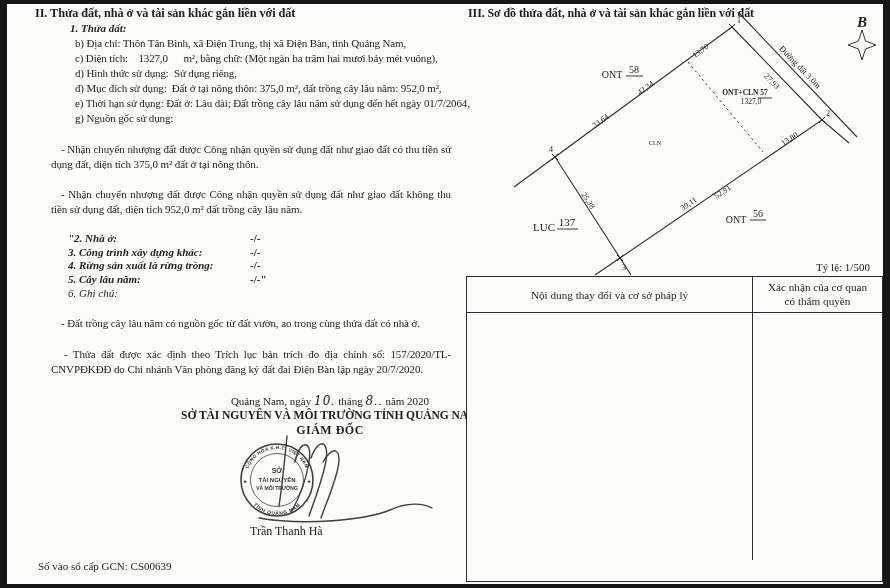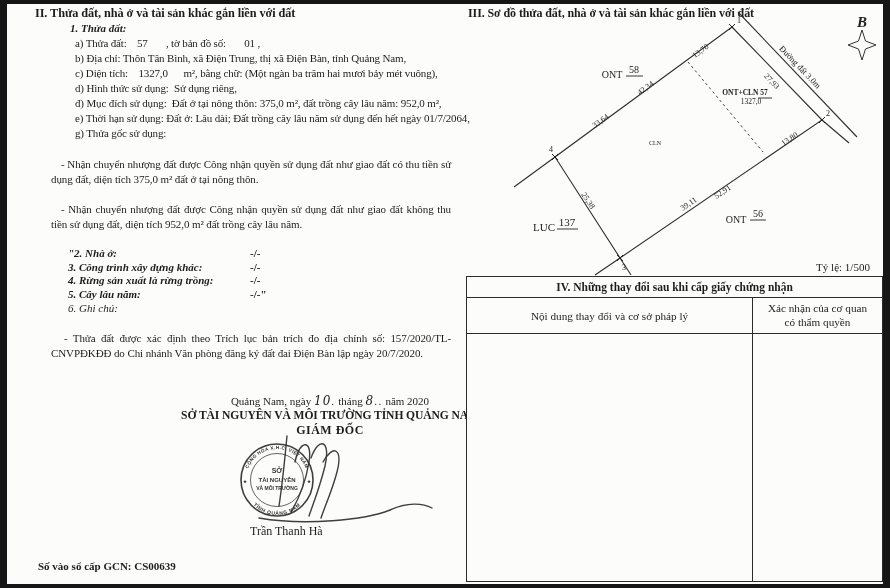--- a/index.html
+++ b/index.html
@@ -25,21 +25,21 @@
   .note2{text-indent:13px;}
   
   .sign{position:absolute;left:150px;top:394px;width:360px;text-align:center;}
   .date-line{font-size:11px;}
   .hand{font-style:italic;font-family:"DejaVu Serif",serif;font-size:12px;letter-spacing:1px;}
   .dots{letter-spacing:1.5px;}
   .org{font-weight:bold;font-size:11.6px;margin-top:1px;letter-spacing:-0.1px;}
   .role{font-weight:bold;font-size:12px;margin-top:1px;letter-spacing:0.5px;}
   .sig-name{position:absolute;left:250px;top:524px;width:165px;text-align:left;font-size:12px;}
   .stamp-svg{position:absolute;left:225px;top:428px;}
-  .footer{position:absolute;left:38px;top:560px;font-size:11px;font-weight:bold;}
+  .footer{position:absolute;left:38px;top:560px;font-size:11px;}
   
   .h3-title{position:absolute;left:468px;top:6px;width:412px;font-weight:bold;font-size:12px;letter-spacing:-0.1px;}
   .map-svg{position:absolute;left:460px;top:5px;}
   .map-svg text{font-family:"Liberation Serif","DejaVu Serif",serif;fill:#222;}
   .table4{position:absolute;left:466px;top:276px;width:417px;height:306px;
     border:1.2px solid #2b2b2b;box-sizing:border-box;background:#fcfcfa;}
   .t-title{height:20px;line-height:20px;text-align:center;font-weight:bold;font-size:11.5px;
     border-bottom:1.2px solid #2b2b2b;}
   .t-cols{display:flex;height:36px;border-bottom:1.2px solid #2b2b2b;box-sizing:border-box;justify-content:space-between;}
   .t-c1{width:286px;border-right:1.2px solid #2b2b2b;box-sizing:border-box;
@@ -50,27 +50,26 @@
   .t-b2{flex:1;}
 </style>
 </head>
 <body>
 
 <div class="page"></div>
 
 <div class="col-left">
   <div class="h2">II. Thửa đất, nhà ở và tài sản khác gắn liền với đất</div>
   <div class="sub">1. Thửa đất:</div>
-  <div class="item">a) Thửa đất:    57       , tờ bản đồ số:       01 ,</div>
   <div class="item">b) Địa chỉ: Thôn Tân Bình, xã Điện Trung, thị xã Điện Bàn, tỉnh Quảng Nam,</div>
   <div class="item">c) Diện tích:    1327,0      m², bằng chữ: (Một ngàn ba trăm hai mươi bảy mét vuông),</div>
   <div class="item">d) Hình thức sử dụng:  Sử dụng riêng,</div>
   <div class="item">đ) Mục đích sử dụng:  Đất ở tại nông thôn: 375,0 m², đất trồng cây lâu năm: 952,0 m²,</div>
   <div class="item">e) Thời hạn sử dụng: Đất ở: Lâu dài; Đất trồng cây lâu năm sử dụng đến hết ngày 01/7/2064,</div>
-  <div class="item">g) Thửa gốc sử dụng:</div>
+  <div class="item">g) Nguồn gốc sử dụng:</div>
   <p class="para">- Nhận chuyển nhượng đất được Công nhận quyền sử dụng đất như giao đất có thu tiền sử dụng đất, diện tích 375,0 m² đất ở tại nông thôn.</p>
   <p class="para">- Nhận chuyển nhượng đất được Công nhận quyền sử dụng đất như giao đất không thu tiền sử dụng đất, diện tích 952,0 m² đất trồng cây lâu năm.</p>
 
   <div class="kv-block">
     <div class="kv">
       <span class="lbl">"2. Nhà ở:</span>
       <span class="val">-/-</span>
     </div>
     <div class="kv">
       <span class="lbl">3. Công trình xây dựng khác:</span>
@@ -79,20 +78,21 @@
     <div class="kv">
       <span class="lbl">4. Rừng sản xuất là rừng trồng:</span>
       <span class="val">-/-</span>
     </div>
     <div class="kv">
       <span class="lbl">5. Cây lâu năm:</span>
       <span class="val">-/-"</span>
     </div>
     <div class="ghichu">6. Ghi chú:</div>
   </div>
+  <p class="para note">- Đất trồng cây lâu năm có nguồn gốc từ đất vườn, ao trong cùng thửa đất có nhà ở.</p>
   <p class="para note note2">- Thửa đất được xác định theo Trích lục bản trích đo địa chính số: 157/2020/TL-CNVPĐKĐĐ do Chi nhánh Văn phòng đăng ký đất đai Điện Bàn lập ngày 20/7/2020.</p>
 </div>
 
 <div class="sign">
   <div class="date-line">
     <span>Quảng Nam, ngày</span>
     <span class="hand">10</span><span class="dots">.</span>
     <span>tháng</span>
     <span class="hand">8</span><span class="dots">..</span>
     <span>năm 2020</span>
@@ -190,21 +190,20 @@
       <text x="739" y="23" font-size="8" text-anchor="middle">1</text>
       <text x="828" y="116" font-size="8" text-anchor="middle">2</text>
       <text x="624" y="270" font-size="8" text-anchor="middle">3</text>
       <text x="551" y="152" font-size="8" text-anchor="middle">4</text>
       <text x="862" y="27" font-size="15" text-anchor="middle" font-weight="bold" font-style="italic">B</text>
       <text x="843" y="271" font-size="11" text-anchor="middle">Tỷ lệ: 1/500</text>
     </g>
 </svg>
 
 <div class="table4">
-  <div class="t-title">IV. Những thay đổi sau khi cấp giấy chứng nhận</div>
   <div class="t-cols">
     <div class="t-c1">Nội dung thay đổi và cơ sở pháp lý</div>
     <div class="t-c2">
       <div>Xác nhận của cơ quan</div>
       <div>có thẩm quyền</div>
     </div>
   </div>
   <div class="t-body">
     <div class="t-b1"></div>
     <div class="t-b2"></div>

